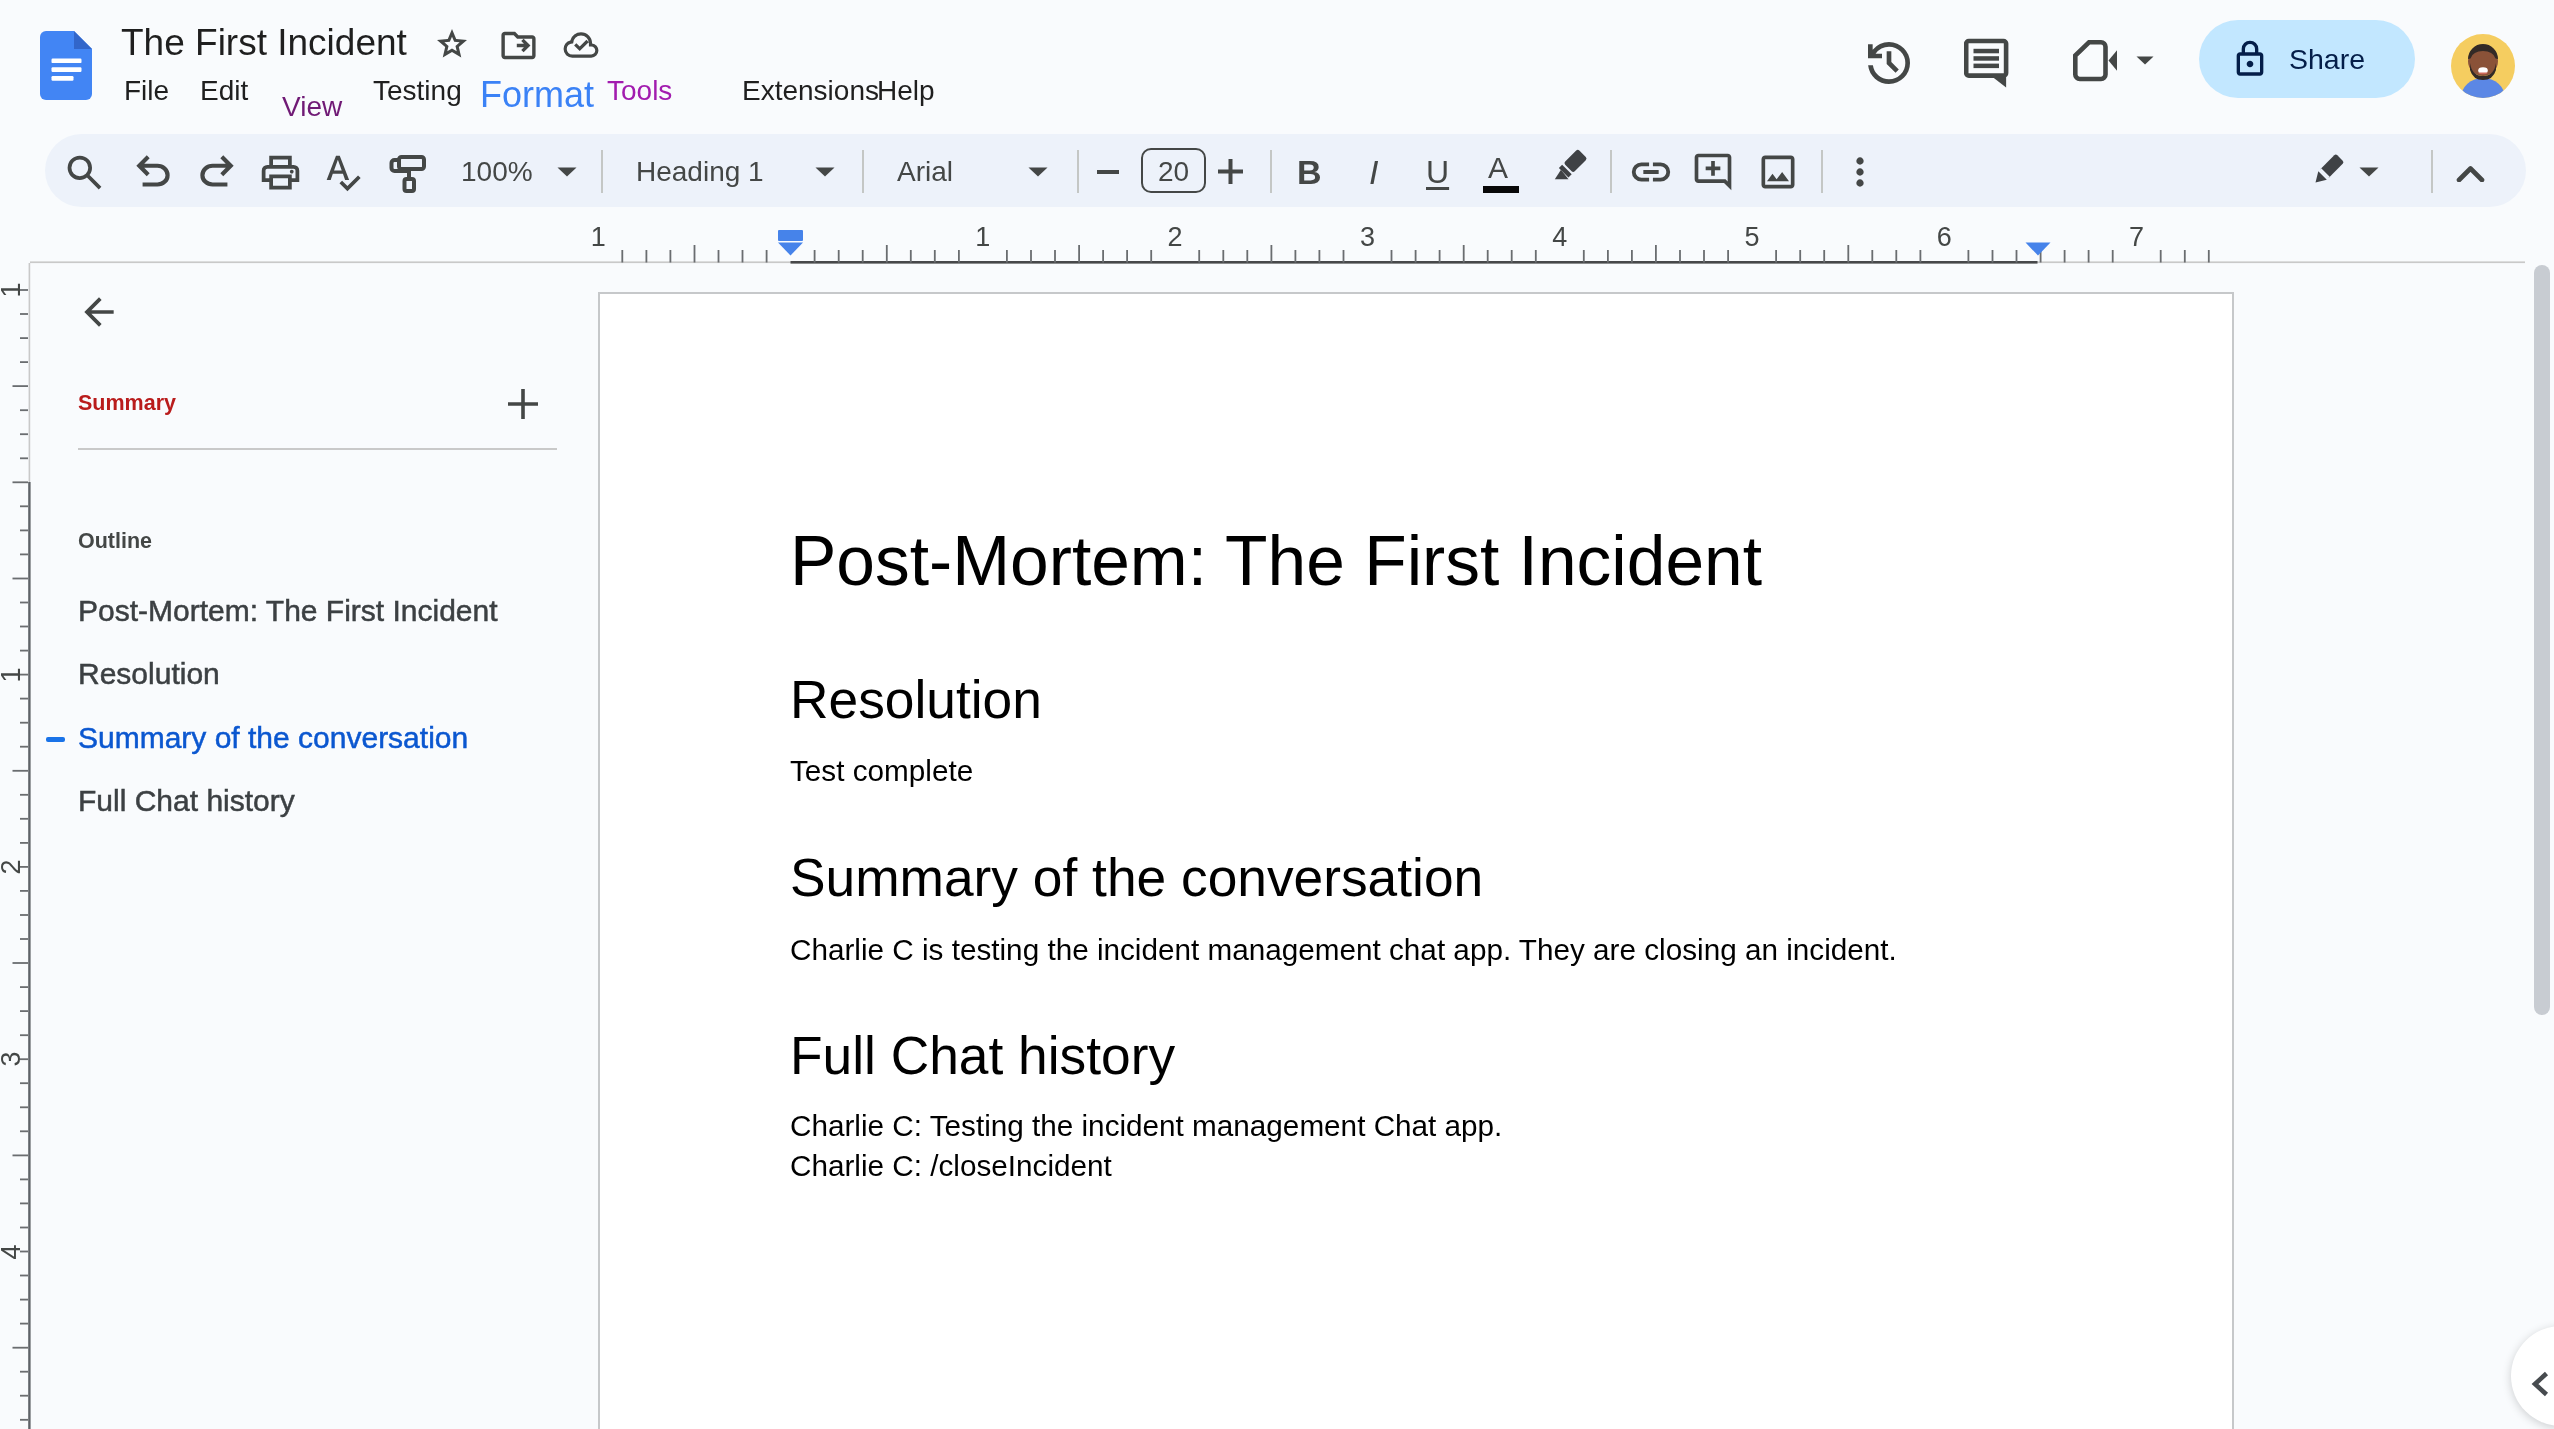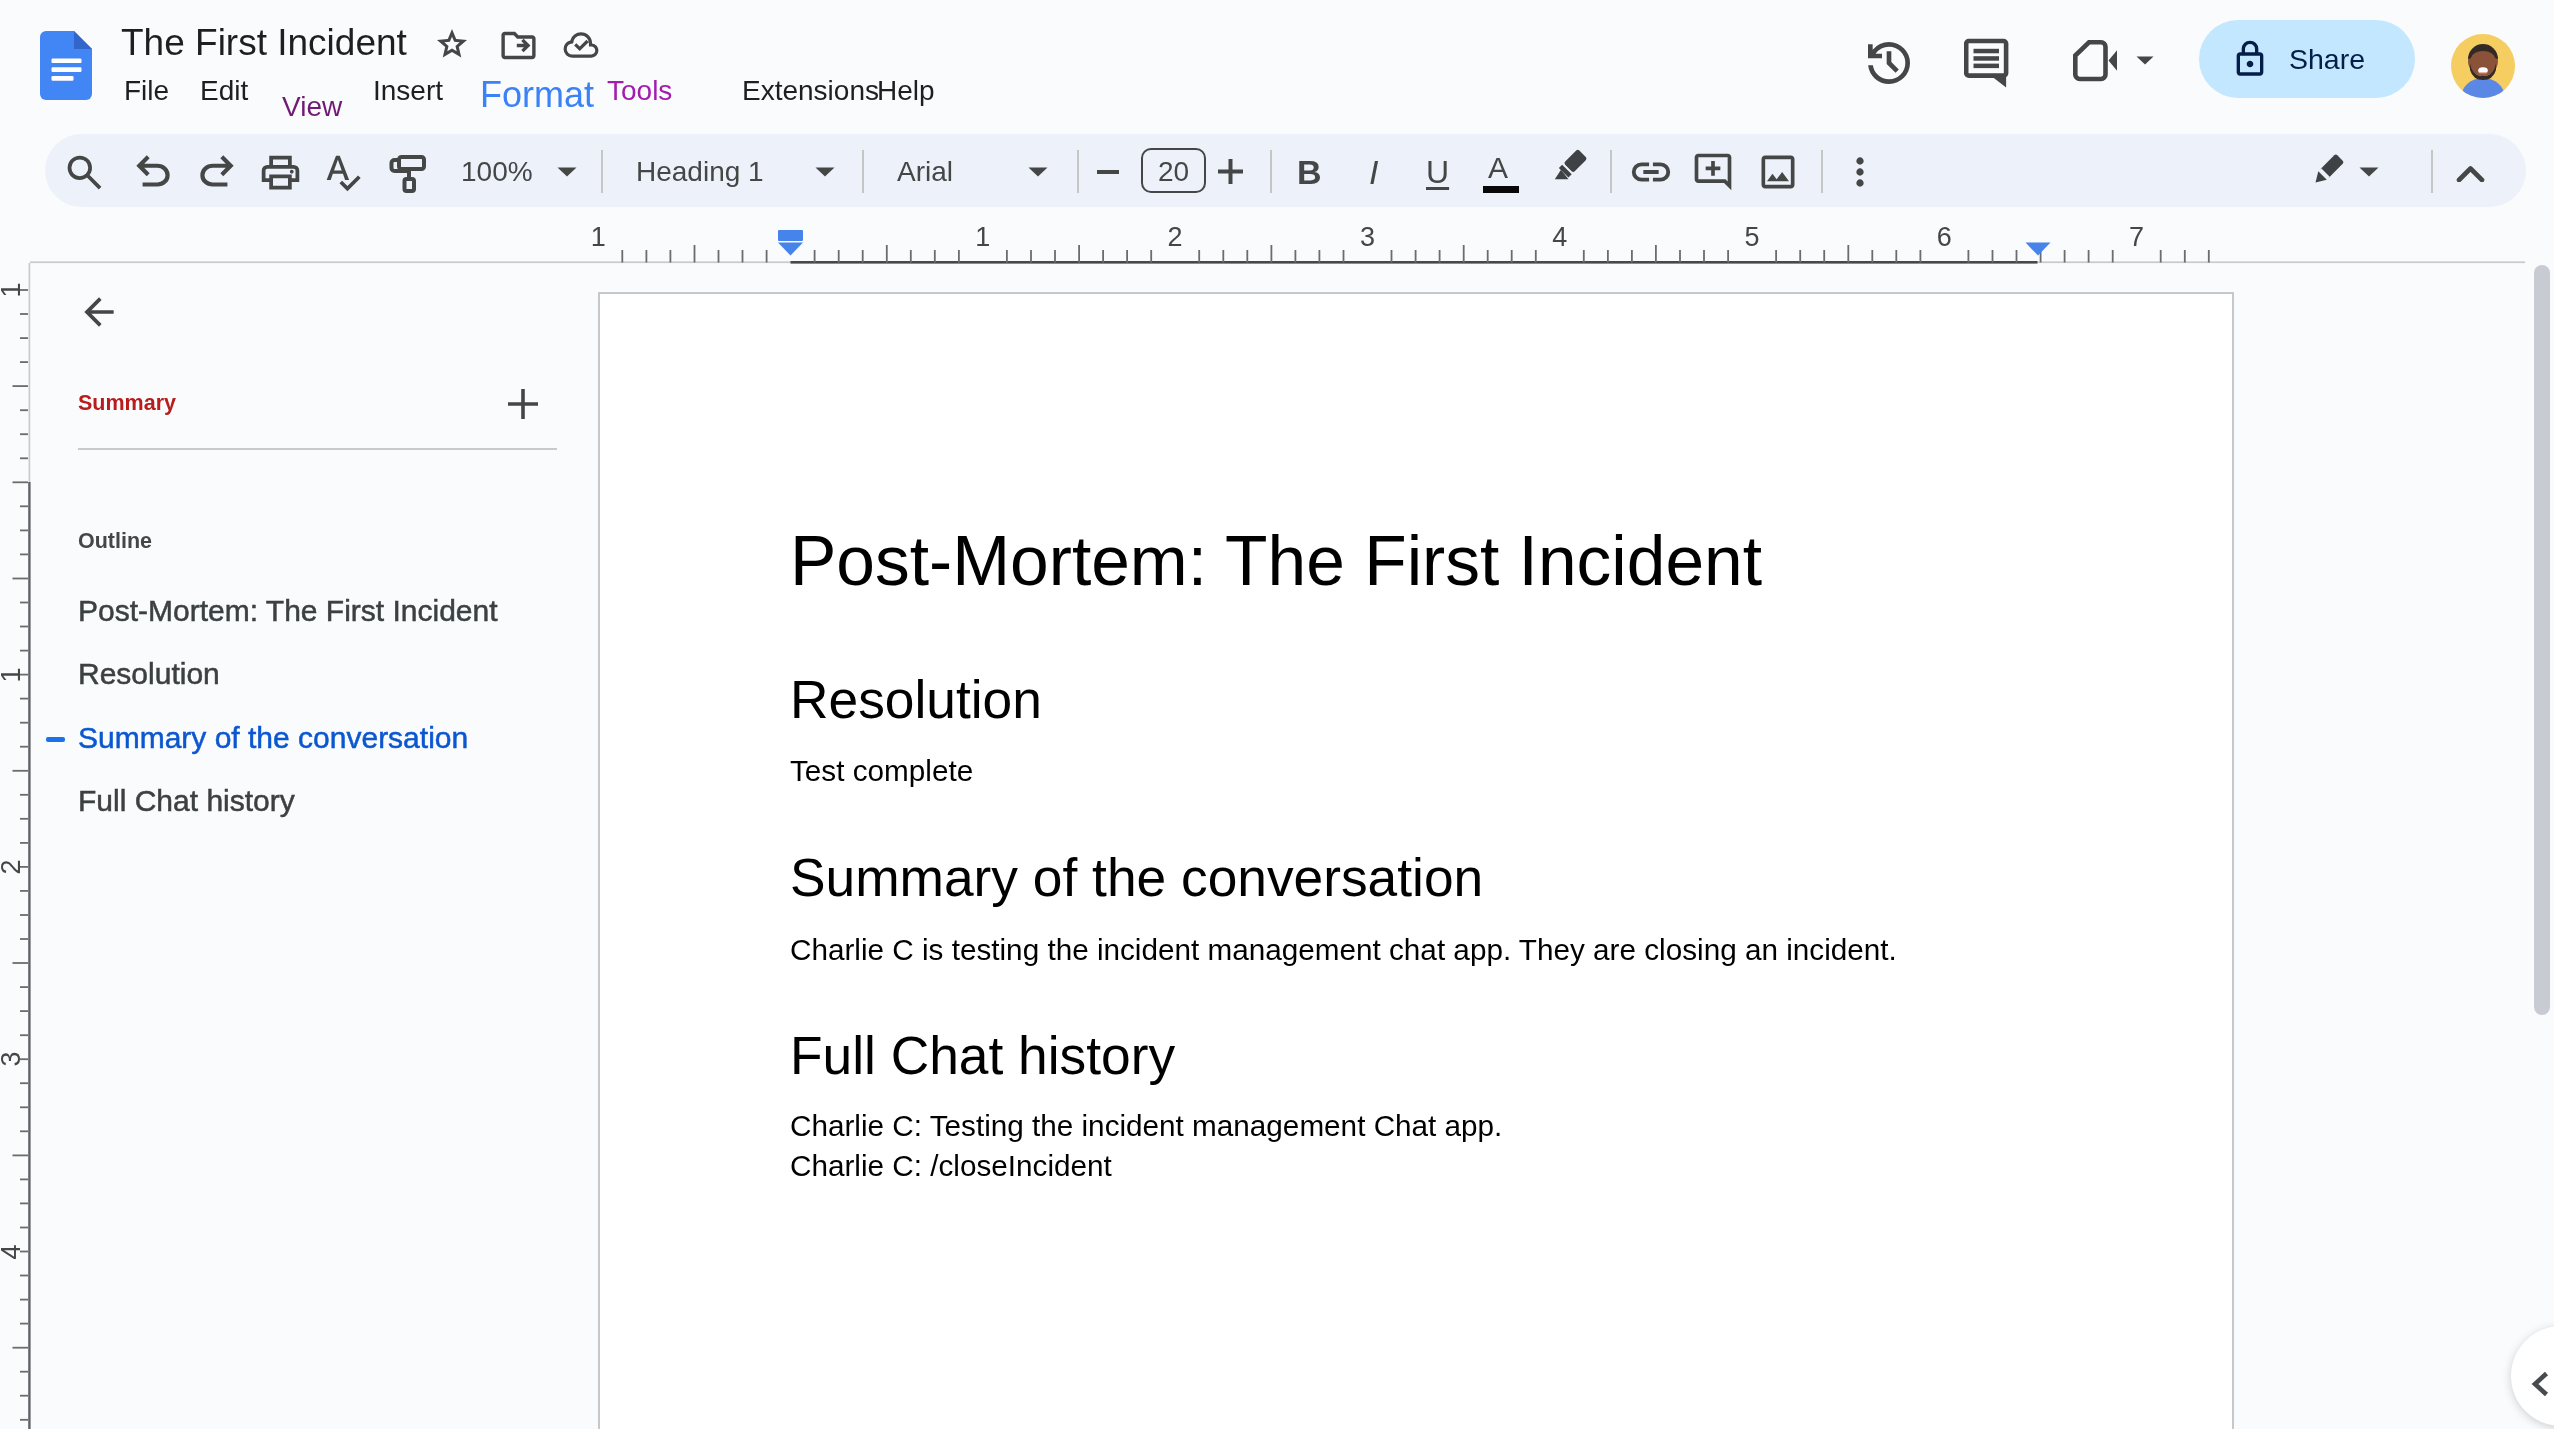--- a/index.html
+++ b/index.html
@@ -18,21 +18,21 @@
   </svg>
 <svg style="position:absolute;left:497.5px;top:24.5px" width="41" height="41" viewBox="0 -960 960 960">
     <path fill="#444746" d="m600-320 160-160-160-160-56 57 63 63H440v80h167l-63 63 56 57ZM160-160q-33 0-56.5-23.5T80-240v-480q0-33 23.5-56.5T160-800h240l80 80h320q33 0 56.5 23.5T880-640v400q0 33-23.5 56.5T800-160H160Zm0-80h640v-400H447l-80-80H160v480Zm0 0v-480 480Z"></path>
   </svg>
 <svg style="position:absolute;left:562.0px;top:26.0px" width="38" height="38" viewBox="0 -960 960 960">
     <path fill="#444746" d="M260-160q-91 0-155.5-63T40-377q0-78 47-139t123-78q25-92 100-149t170-57q117 0 198.5 81.5T760-520q69 8 114.5 59.5T920-340q0 75-52.5 127.5T740-160H260Zm0-80h480q42 0 71-29t29-71q0-42-29-71t-71-29h-60v-80q0-83-58.5-141.5T480-720q-83 0-141.5 58.5T280-520h-20q-58 0-99 41t-41 99q0 58 41 99t99 41Zm188-86 226-226-56-58-170 170-86-84-56 56 142 142Z"></path>
   </svg>
 <div class="t " style="left:124px;top:76.8px;font-size:28px;color:#1f1f1f;">File</div>
 <div class="t " style="left:200px;top:76.8px;font-size:28px;color:#1f1f1f;">Edit</div>
 <div class="t " style="left:282px;top:93px;font-size:28px;color:#701a75;">View</div>
-<div class="t " style="left:373px;top:76.8px;font-size:28px;color:#1f1f1f;">Insert</div>
+<div class="t " style="left:373px;top:76.8px;font-size:28px;color:#1f1f1f;">Testing</div>
 <div class="t " style="left:480px;top:76.8px;font-size:36px;color:#3b82f6;">Format</div>
 <div class="t " style="left:607px;top:76.8px;font-size:28px;color:#a21caf;">Tools</div>
 <div class="t " style="left:706px;top:76.8px;font-size:28px;color:#1f1f1f;margin-left:36px;">Extensions</div>
 <div class="t " style="left:877px;top:76.8px;font-size:28px;color:#1f1f1f;">Help</div>
 <svg style="position:absolute;left:1861.0px;top:35.0px" width="56" height="56" viewBox="0 -960 960 960">
     <path fill="#444746" d="M480-120q-138 0-240.5-91.5T122-440h82q14 104 92.5 172T480-200q117 0 198.5-81.5T760-480q0-117-81.5-198.5T480-760q-69 0-129 32t-101 88h110v80H120v-240h80v94q51-64 124.5-99T480-840q75 0 140.5 28.5t114 77q48.5 48.5 77 114T840-480q0 75-28.5 140.5t-77 114q-48.5 48.5-114 77T480-120Zm112-192L440-464v-216h80v184l128 128-56 56Z"></path>
   </svg>
 <svg class="abs" style="left:1964px;top:38px" width="48" height="52" viewBox="0 0 48 52">
 <path d="M4.8 3 H39.5 a2.6 2.6 0 0 1 2.6 2.6 V35 a2.6 2.6 0 0 1 -2.6 2.6 H4.8 a2.6 2.6 0 0 1 -2.6 -2.6 V5.6 A2.6 2.6 0 0 1 4.8 3 Z" fill="none" stroke="#444746" stroke-width="4.6"></path>
 <path d="M26 37 H42.1 V49.5 Z" fill="#444746"></path>

